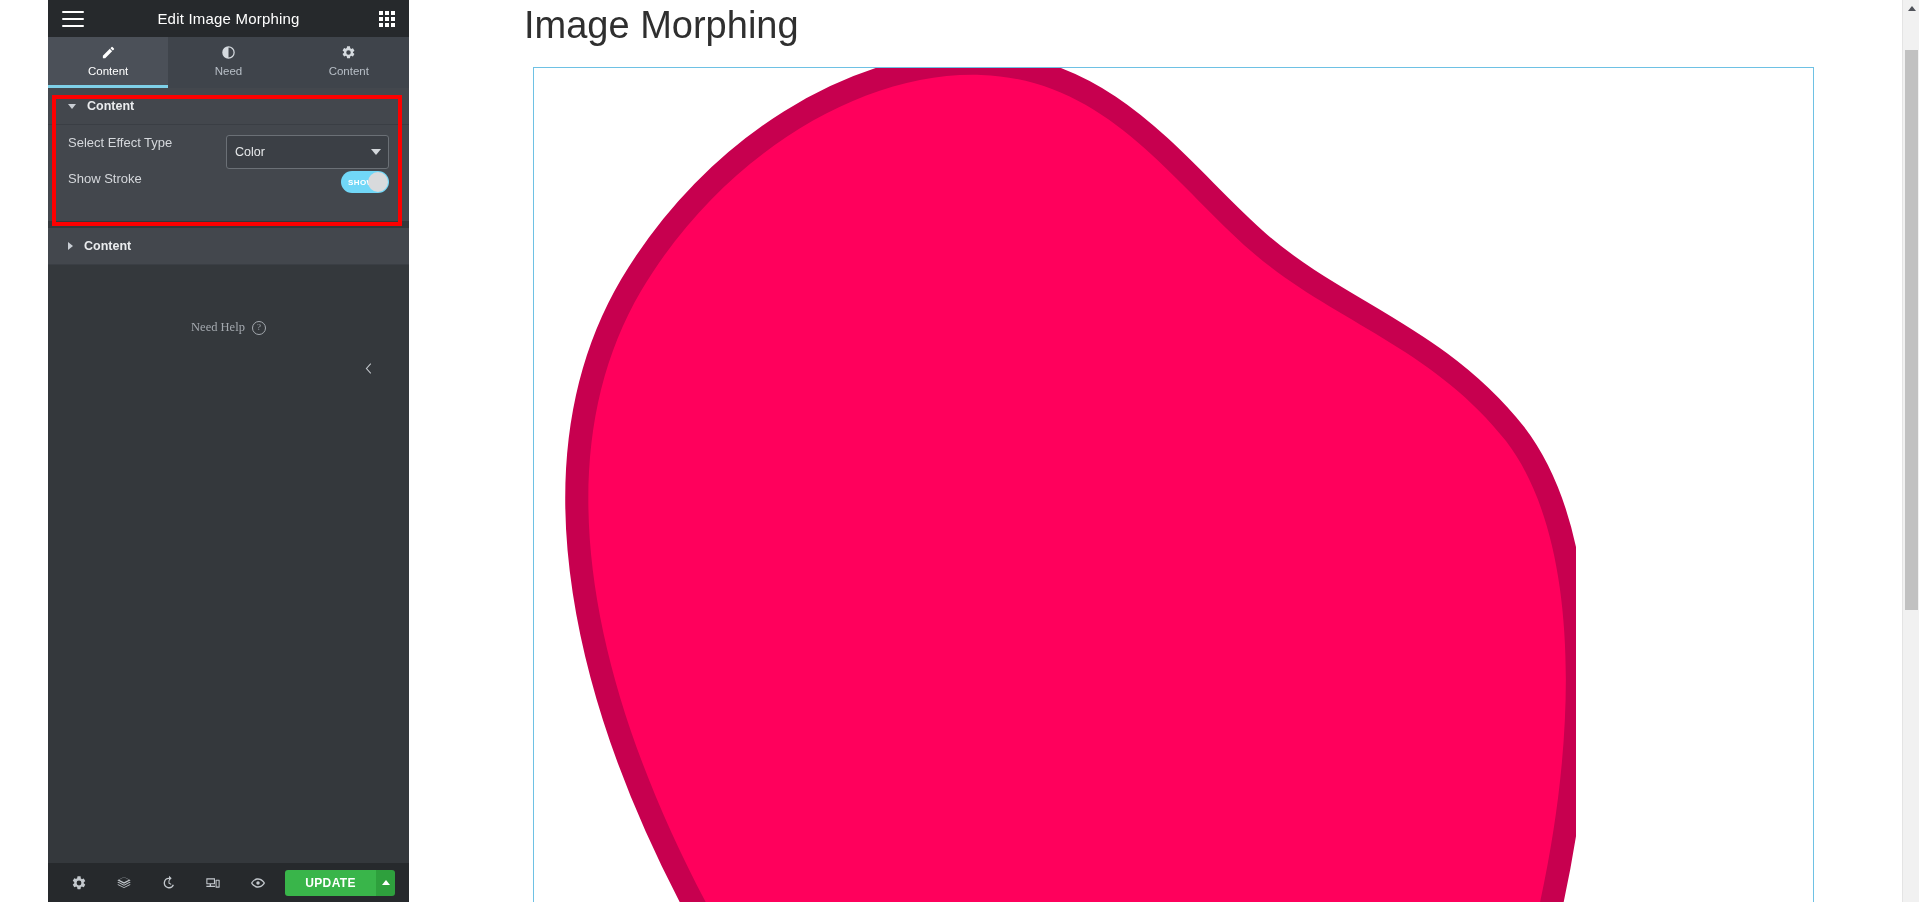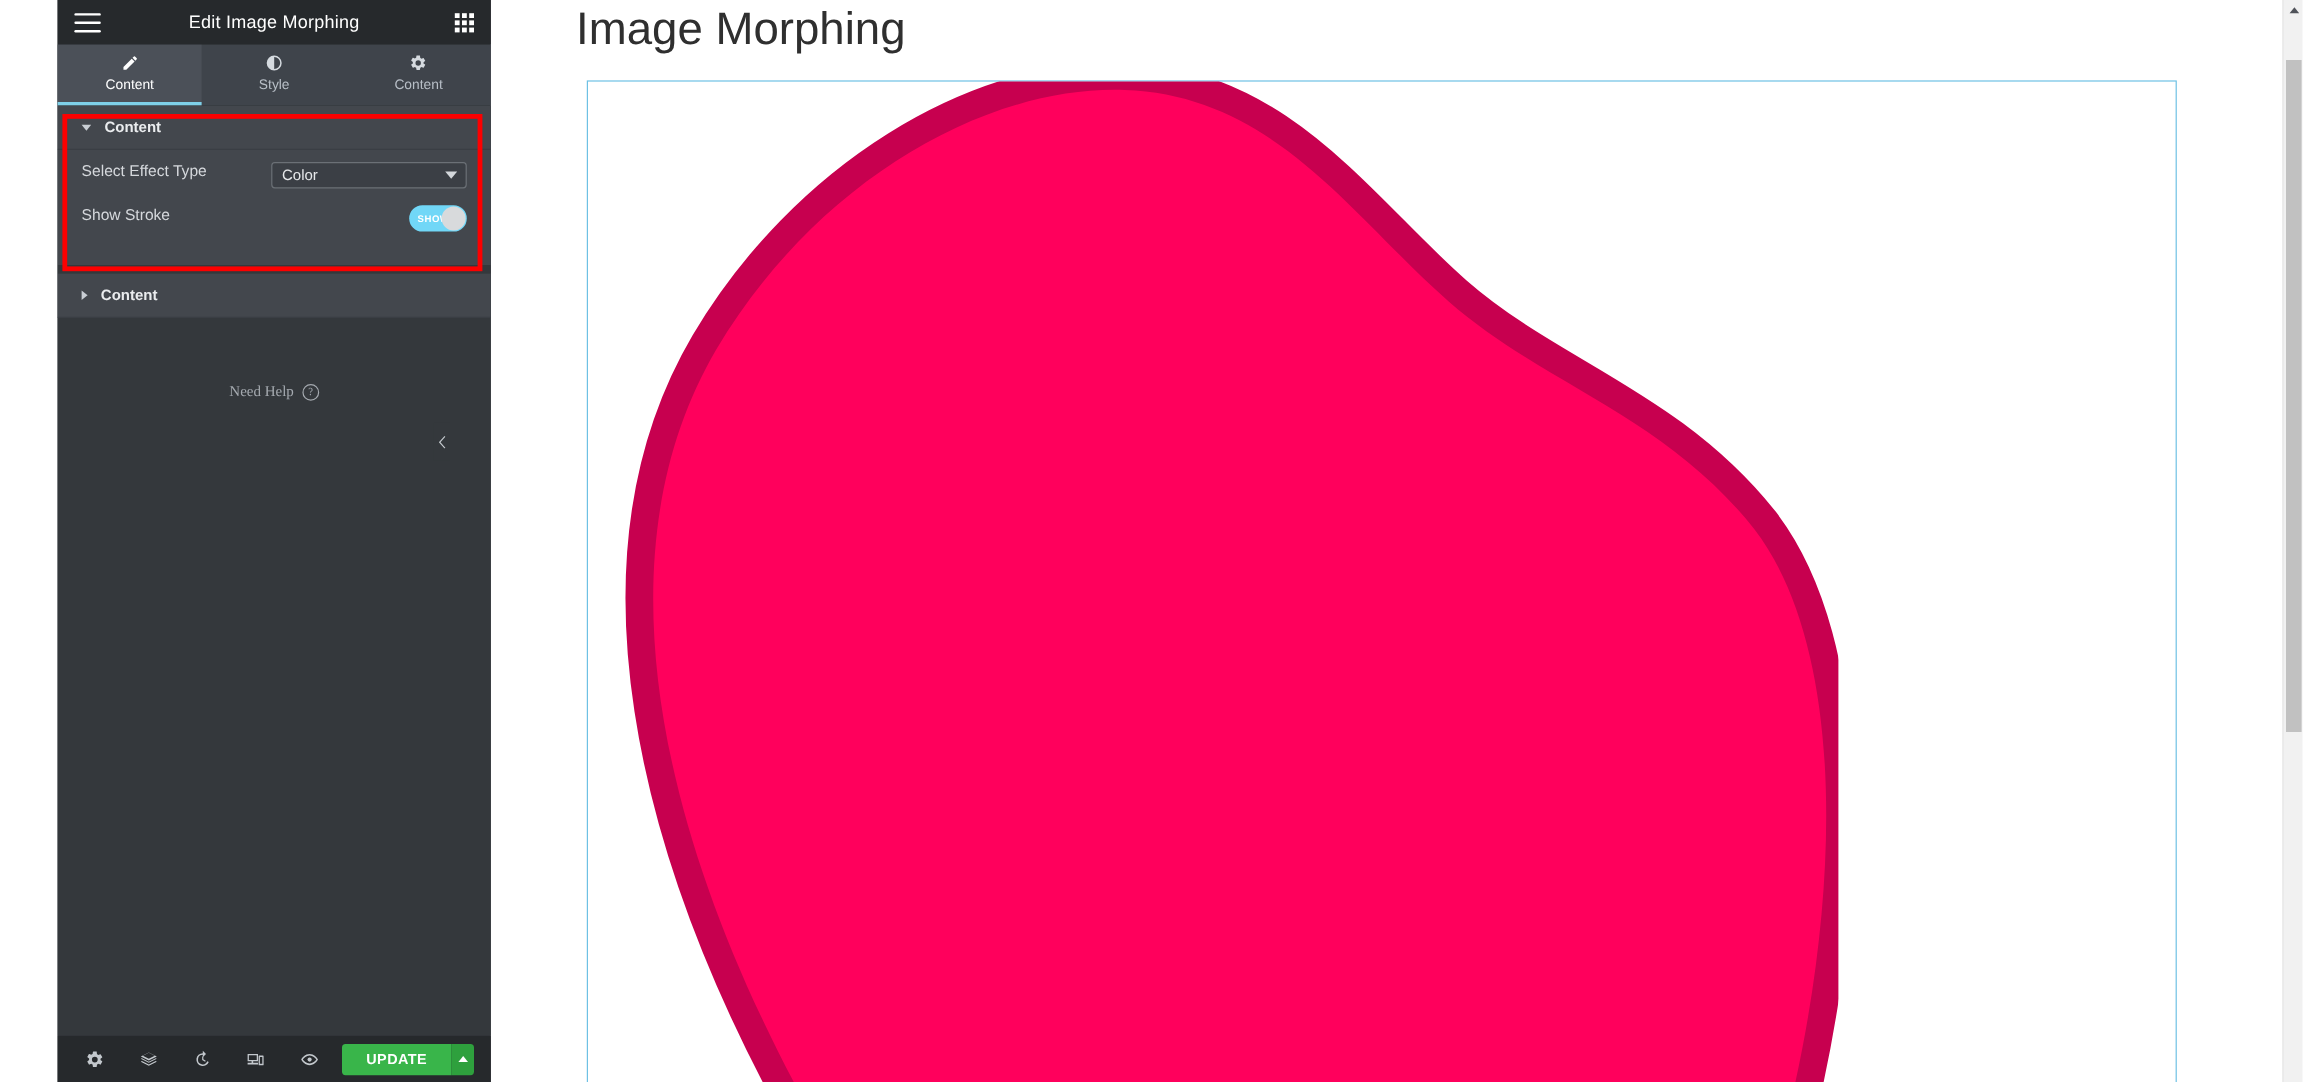--- a/index.html
+++ b/index.html
@@ -69,21 +69,21 @@
 
   .section-body { background:#43474d; padding: 10px 20px 14px 20px; }
   .control-row {
     display:flex; align-items:flex-start; justify-content:space-between;
     min-height: 36px;
   }
   .control-label { color:#d5d8dc; font-size:13px; }
 
   .select-wrap { position:relative; width: 163px; }
   .select-box {
-    width:100%; height:22px; background:#3b3f45; border:1px solid #6b7076;
+    width:100%; height:34px; background:#3b3f45; border:1px solid #6b7076;
     border-radius:3px; color:#e6e8ea; font-size:12.5px;
     display:flex; align-items:center; padding:0 22px 0 8px; cursor:pointer;
   }
   .select-arrow {
     position:absolute; right:8px; top:50%; transform:translateY(-50%);
     width:0;height:0;border-left:5px solid transparent;border-right:5px solid transparent;border-top:6px solid #d3d7db;
     pointer-events:none;
   }
 
   .switch {
@@ -147,21 +147,21 @@
     display:flex; align-items:center; justify-content:center; cursor:pointer;
     z-index:6;
   }
   .collapse-handle svg { width:7px; height:11px; fill:#c3c8cd; display:block; }
 
   
   #canvas {
     position:relative; flex:1 1 auto; height:902px; background:#ffffff;
     overflow:hidden;
   }
-  .canvas-inner { position:absolute; inset:0 17px 0 0; background:#ffffff; }
+  .canvas-inner { position:absolute; inset:0 17px 0 0; background:#ffffff;margin-left:44px; }
   .canvas-title {
     position:absolute; left:71px; top:4px;
     font-size:38px; color:#2f2f2f; font-weight:400;
     font-family:"Liberation Sans", sans-serif;
   }
   .widget-frame {
     position:absolute; left:80px; top:67px; right:88px; bottom:-80px;
     border:1px solid #6ec1e4;
   }
   .blob-wrap { position:absolute; inset:0; overflow:hidden; }
@@ -216,21 +216,21 @@
             </svg>
         </span>
         <span>Content</span>
       </div>
       <div class="tab">
         <span class="ti">
           <svg viewBox="0 0 24 24">
               <path d="M12 2a10 10 0 1 0 0 20A10 10 0 0 0 12 2zm0 18V4a8 8 0 0 1 0 16z"></path>
             </svg>
         </span>
-        <span>Style</span>
+        <span>Need</span>
       </div>
       <div class="tab">
         <span class="ti">
           <svg viewBox="0 0 24 24">
               <path d="M19.14 12.94a7.5 7.5 0 0 0 .05-.94 7.5 7.5 0 0 0-.05-.94l2.03-1.58a.49.49 0 0 0 .12-.62l-1.92-3.32a.49.49 0 0 0-.59-.22l-2.39.96a7.3 7.3 0 0 0-1.62-.94l-.36-2.54A.48.48 0 0 0 13.93 2h-3.84a.48.48 0 0 0-.47.4l-.36 2.54c-.59.24-1.13.56-1.62.94l-2.39-.96a.49.49 0 0 0-.59.22L2.74 8.46a.48.48 0 0 0 .12.62l2.03 1.58a7.93 7.93 0 0 0 0 1.88l-2.03 1.58a.49.49 0 0 0-.12.62l1.92 3.32c.12.22.38.3.59.22l2.39-.96c.5.38 1.03.7 1.62.94l.36 2.54c.04.23.24.4.47.4h3.84c.24 0 .44-.17.47-.4l.36-2.54c.59-.24 1.13-.56 1.62-.94l2.39.96c.22.08.47 0 .59-.22l1.92-3.32a.49.49 0 0 0-.12-.62l-2.03-1.58zM12 15.6A3.6 3.6 0 1 1 12 8.4a3.6 3.6 0 0 1 0 7.2z"></path>
             </svg>
         </span>
         <span>Content</span>
       </div>
     </div>

